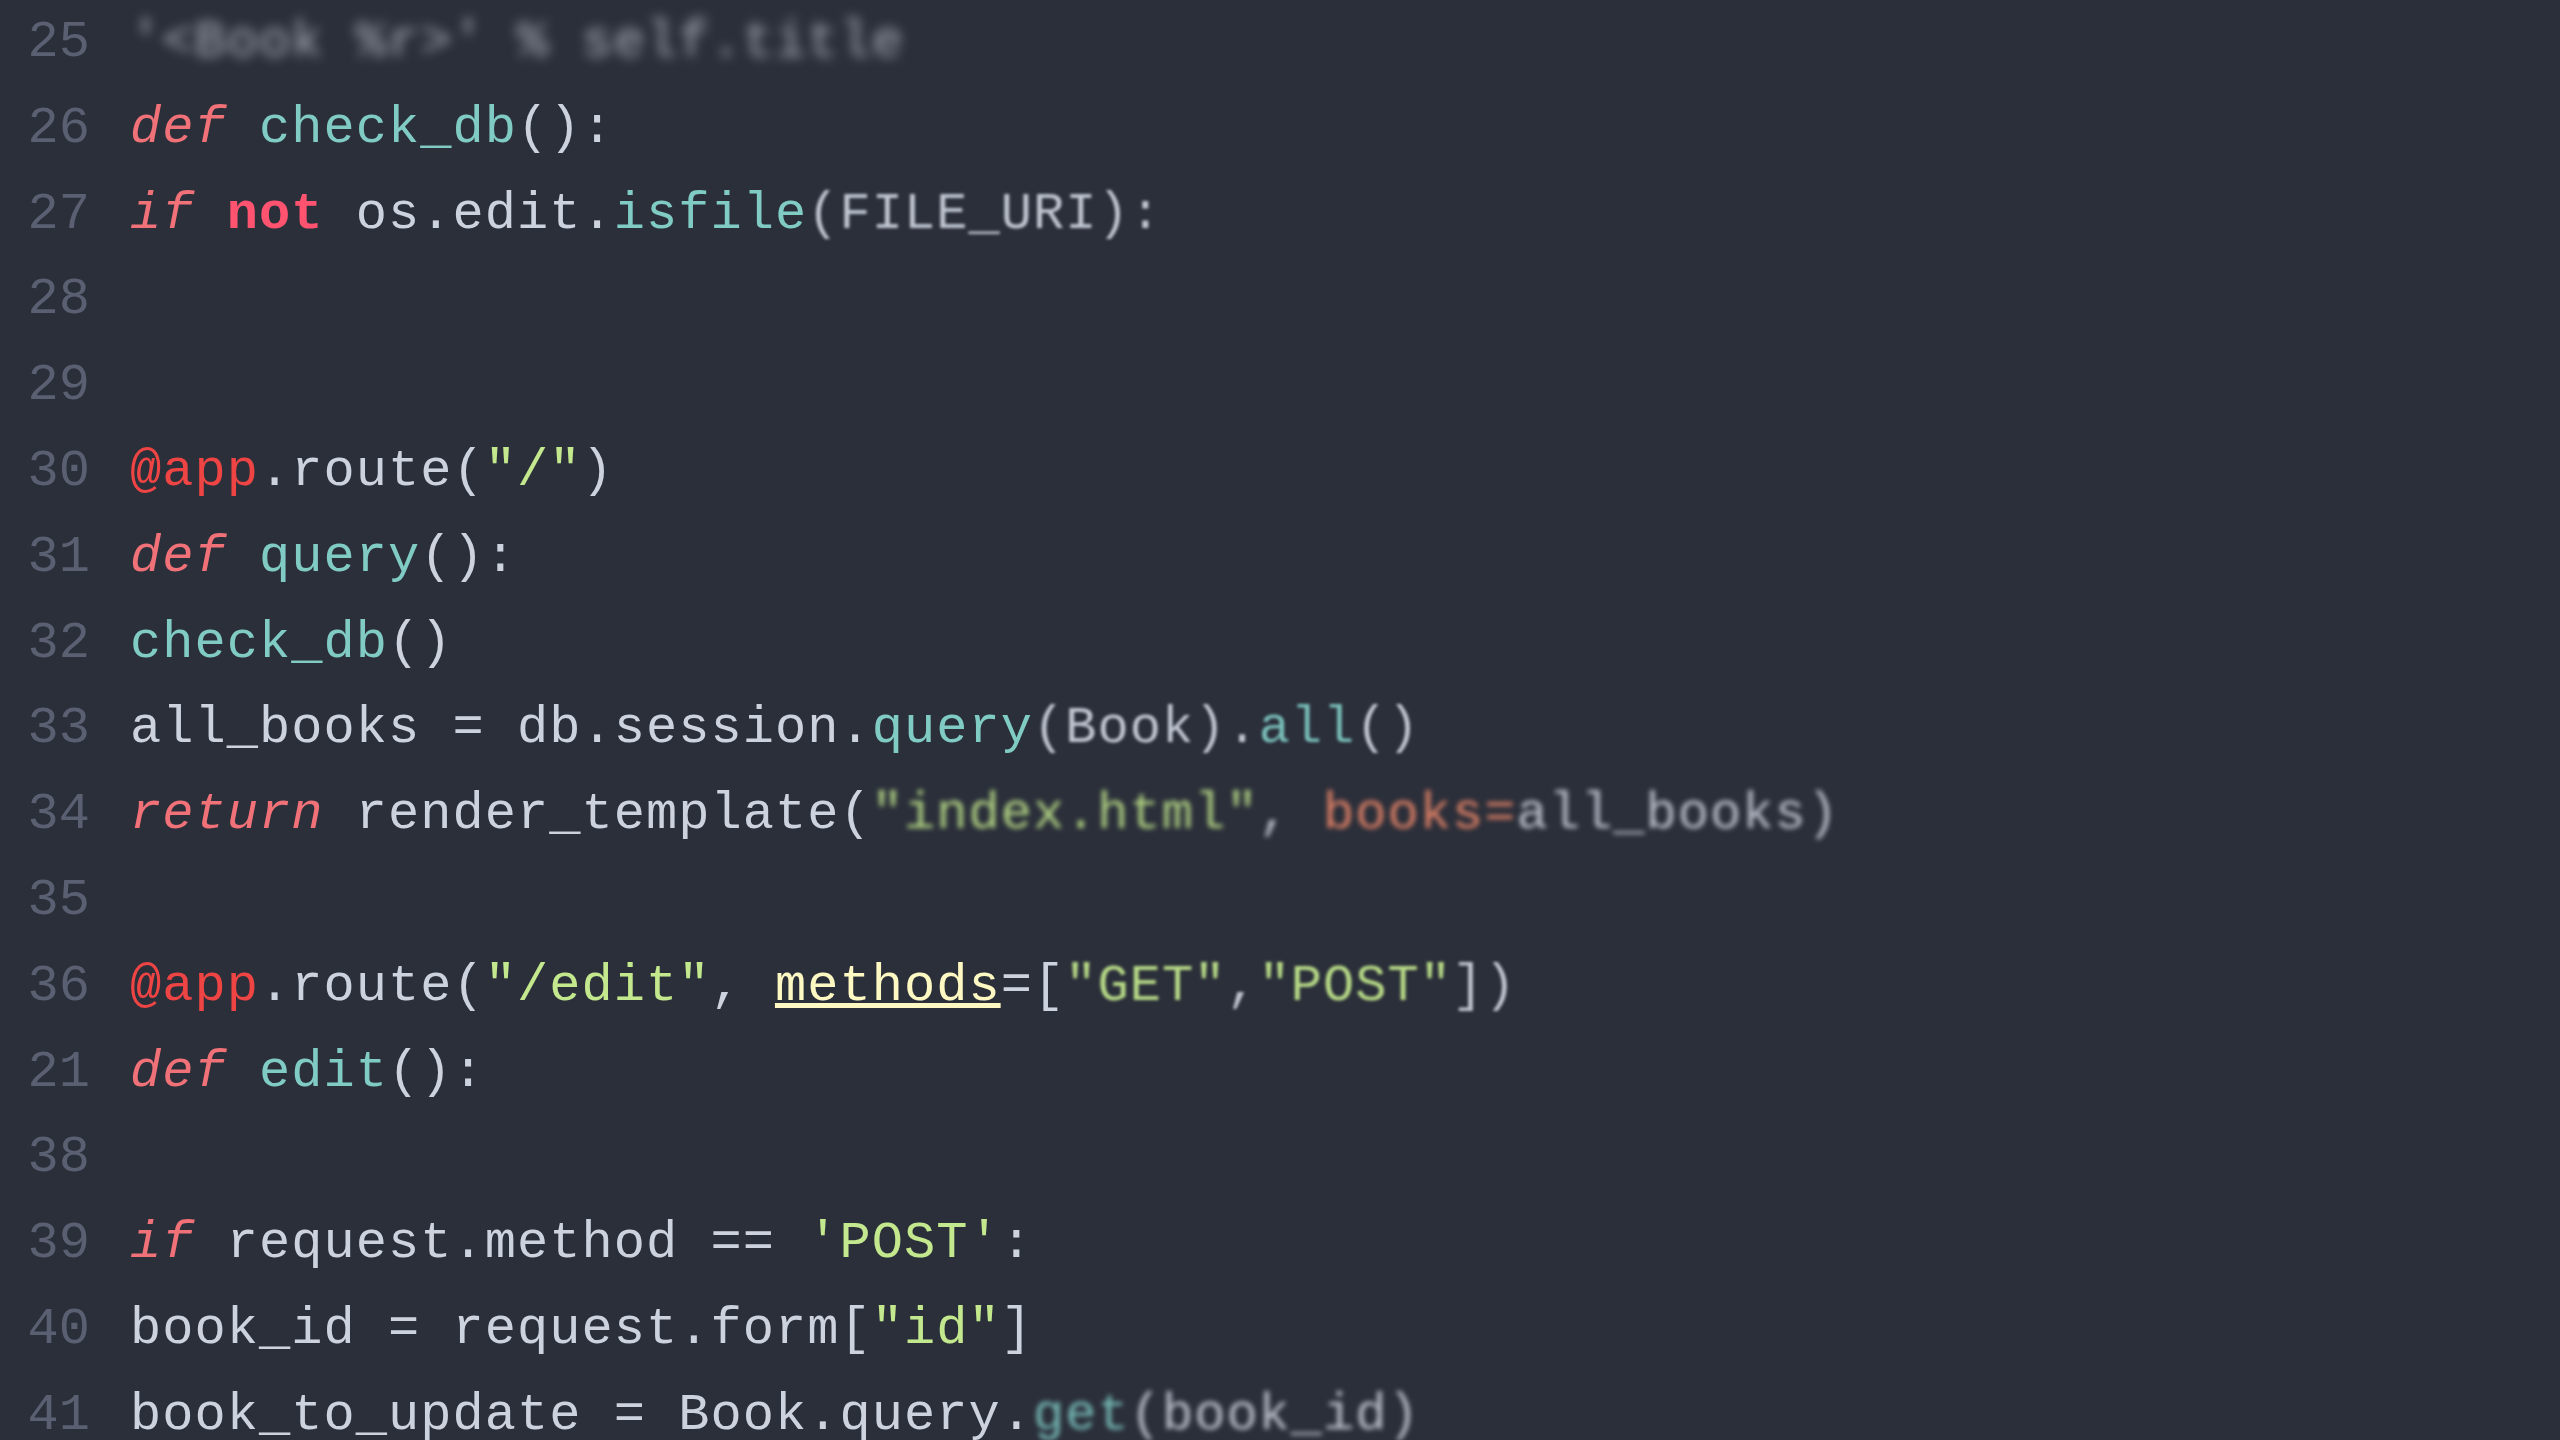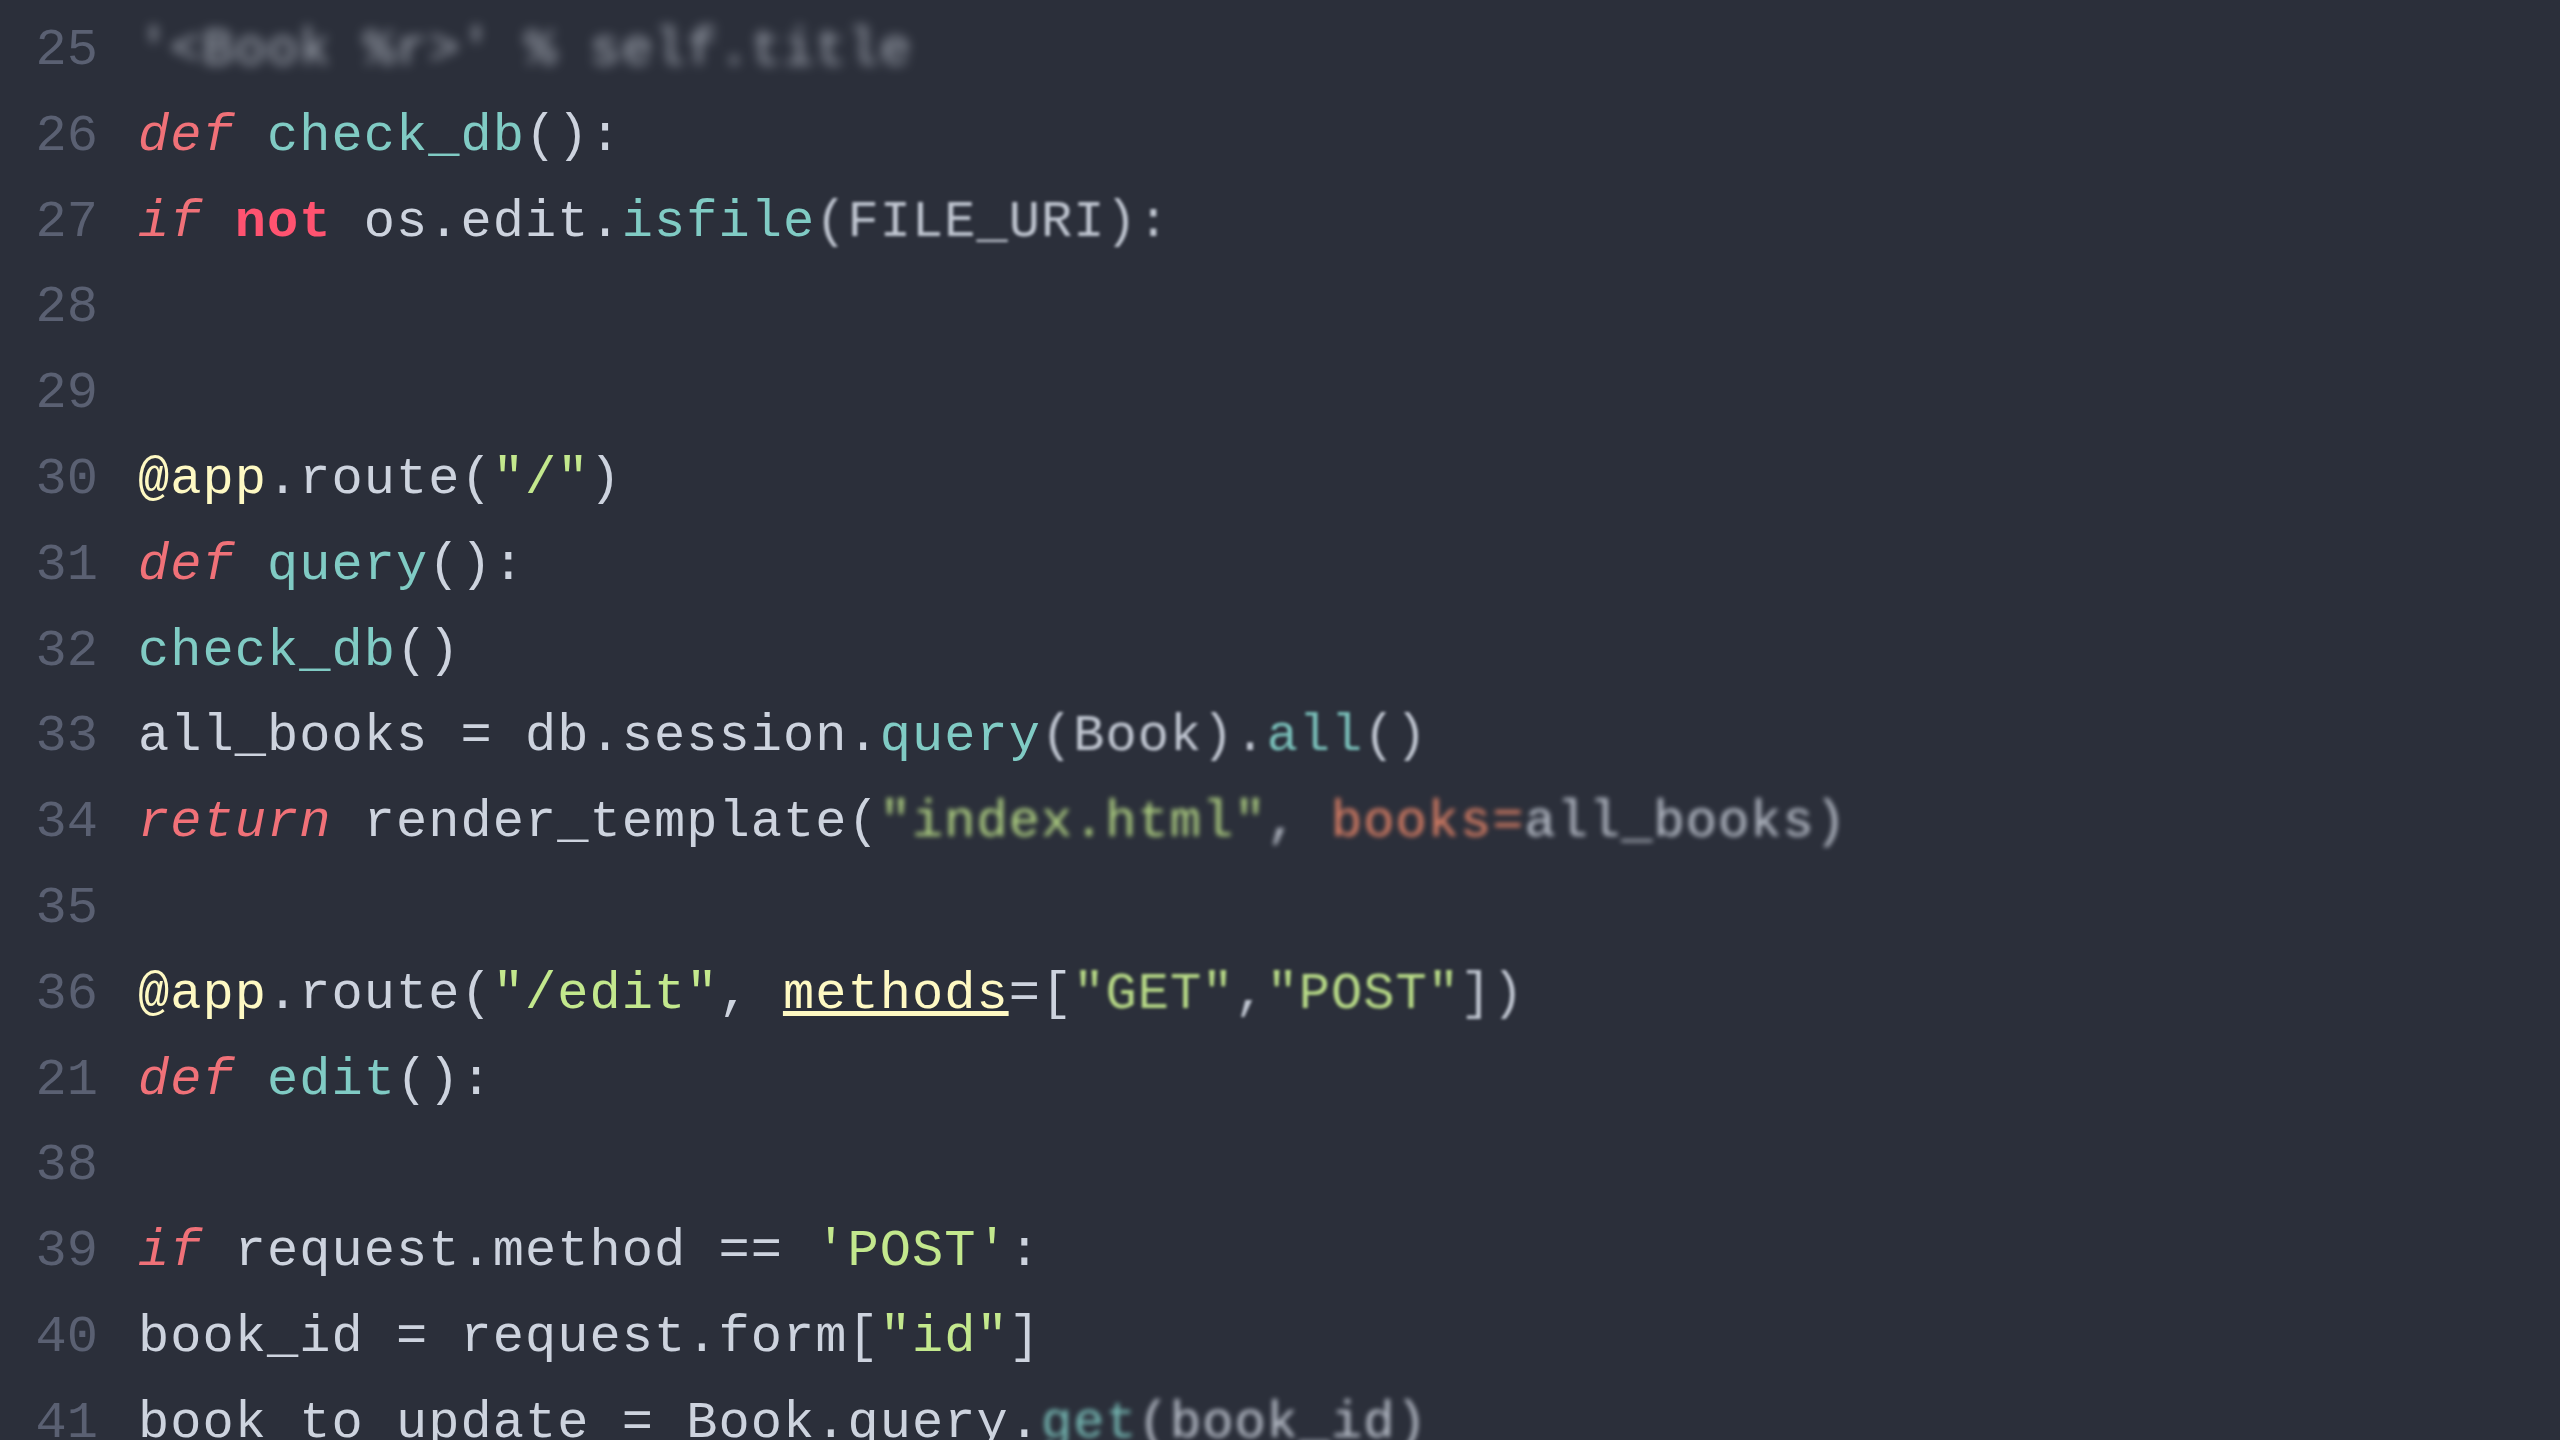--- a/index.html
+++ b/index.html
@@ -15,21 +15,21 @@
       width: 2560px;
       height: 1440px;
       display: flex;
       align-items: flex-start;
       justify-content: flex-start;
     }
 
     .code-container {
       width: 100%;
       height: 100%;
-      padding: 8px;
+      padding: 0;
       position: relative;
       overflow: hidden;
     }
 
     .code-line {
       display: flex;
       align-items: baseline;
       line-height: 1.65;
       white-space: nowrap;
     }
@@ -47,21 +47,21 @@
 
     .code-text {
       font-size: 52px;
       letter-spacing: 0.02em;
       text-align: center;
     }
 
     
     .kw-def    { color: #f07178; font-style: italic; } 
     .kw-not    { color: #ff5370; font-weight: bold; }
-    .kw-blue   { color: #fef9c3; font-family: Liberation Mono, monospace; } 
+    .kw-blue   { color: #ef4444; font-family: Liberation Mono, monospace; } 
     .kw-teal   { color: #80cbc4; }
     .kw-white  { color: #cdd3de; }
     .kw-str    { color: #c3e88d; }
     .kw-orange { color: #f78c6c; }
     .kw-yellow { color: #fef9c3; text-decoration: underline; }
 
     .blur-light {
       filter: blur(1.5px);
       opacity: 0.92;
     }

